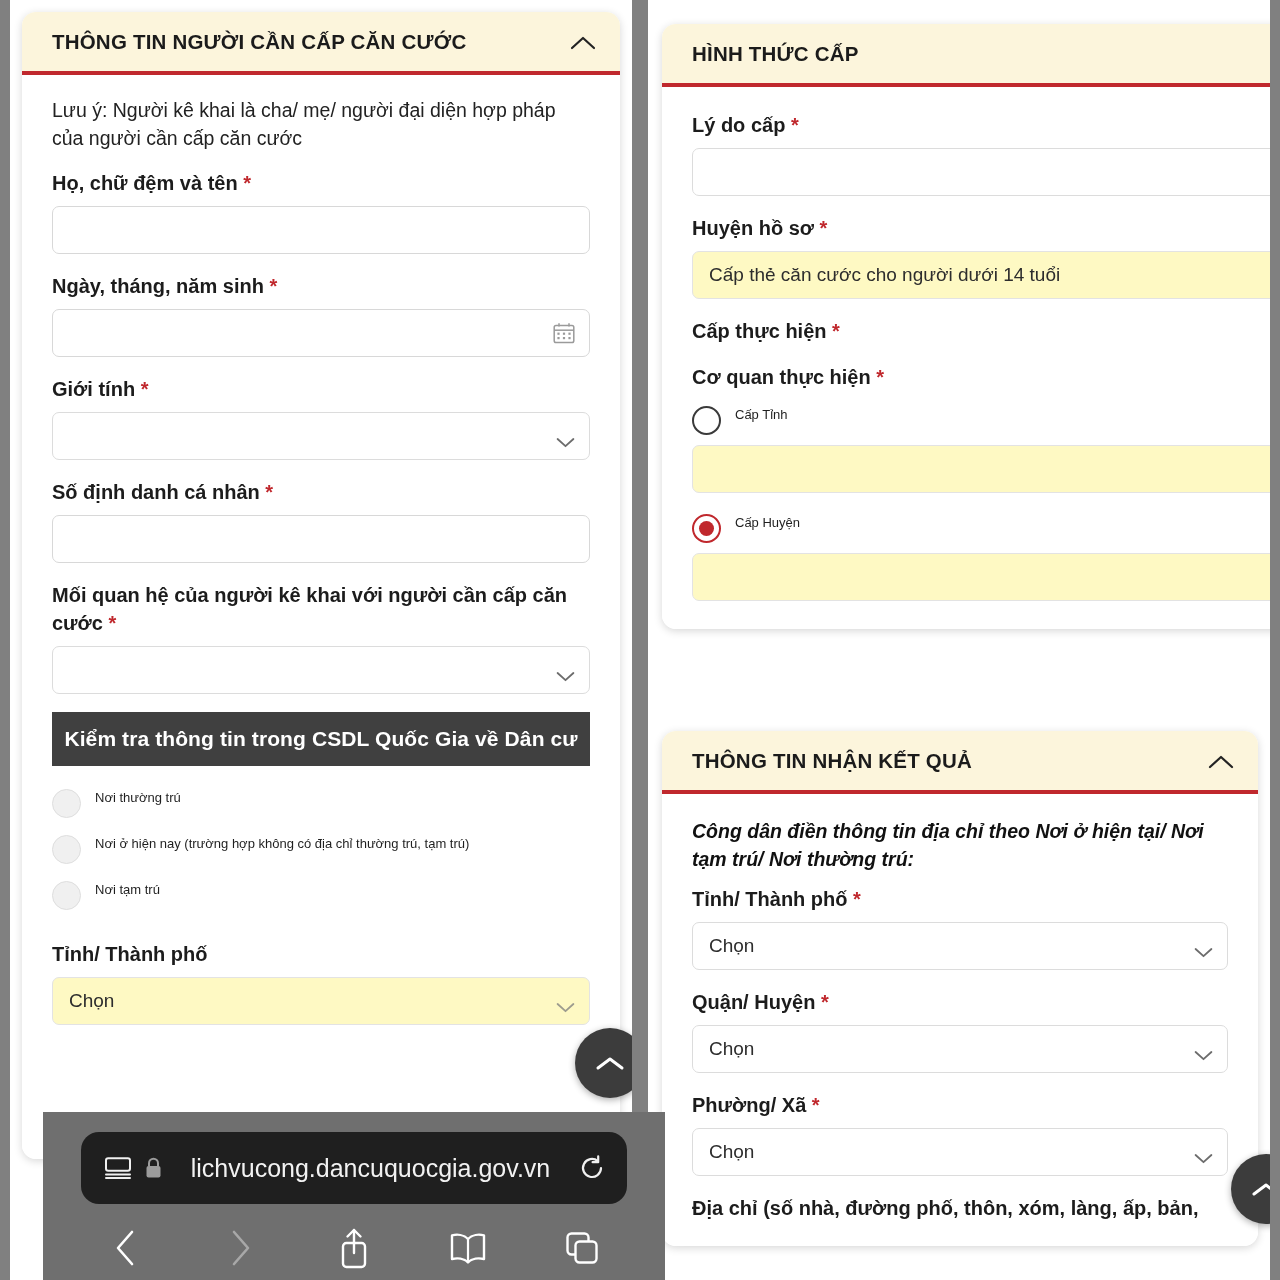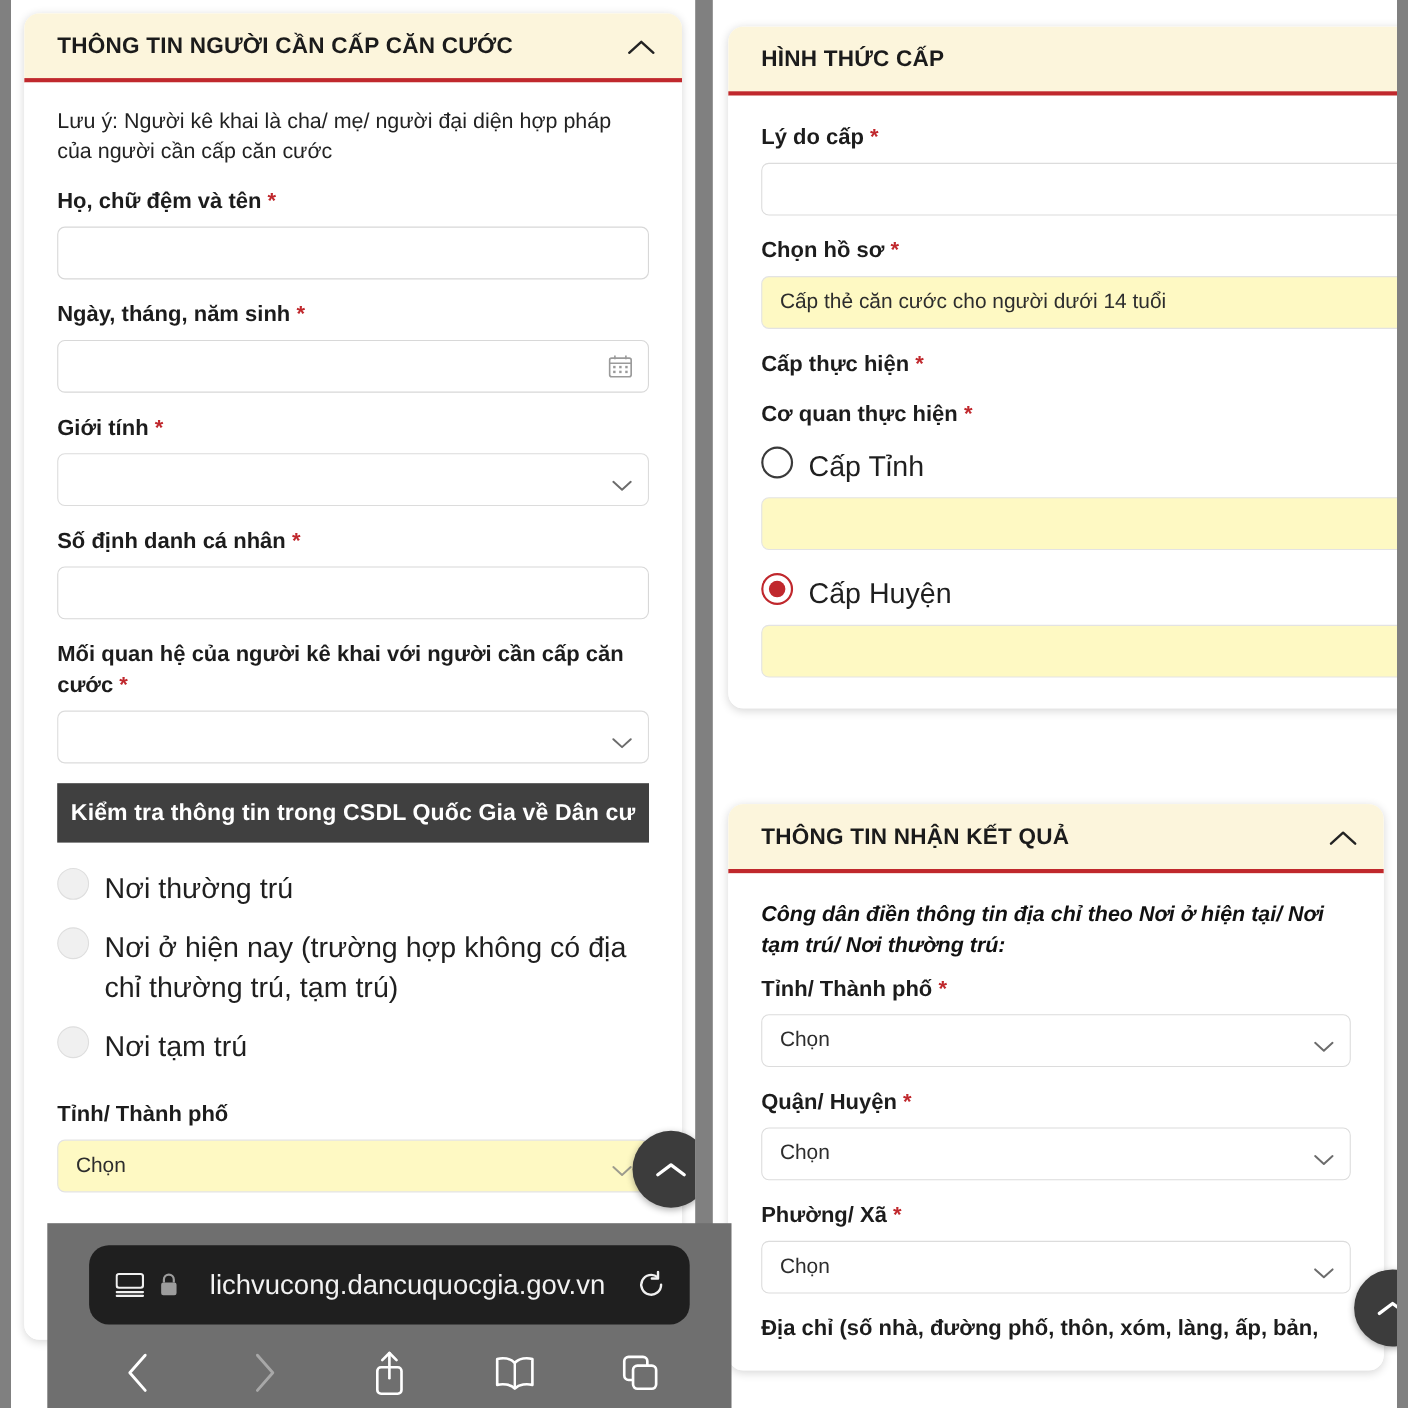--- a/index.html
+++ b/index.html
@@ -95,21 +95,21 @@
     flex: 0 0 auto; margin-top: 1px;
   }
   .radio.outline { background: #ffffff; border: 2px solid #3a3a3a; }
   .radio.checked {
     background: #ffffff; border: 2px solid #c0282d;
     display: flex; align-items: center; justify-content: center;
   }
   .radio.checked::after {
     content: ""; width: 15px; height: 15px; border-radius: 50%; background: #c0282d;
   }
-  .radio-lbl { font-size: 26px; color: #1f1f1f; line-height: 1.4; padding-top: 1px; }
+  .radio-lbl { font-size: 13px; color: #1f1f1f; line-height: 1.4; padding-top: 1px; }
 
   .spacer-14 { height: 14px; }
   .spacer-22 { height: 22px; }
 
   
   .fab {
     position: absolute; width: 70px; height: 70px; border-radius: 50%;
     background: #3c3c3c; display: flex; align-items: center; justify-content: center;
     box-shadow: 0 2px 7px rgba(0,0,0,0.32); cursor: pointer;
   }
@@ -288,21 +288,21 @@
               <span class="val"></span>
               <span class="chev-dn">
                 <svg viewBox="0 0 19 11">
                     <polyline points="1.6,2 9.5,9.2 17.4,2" fill="none" stroke="#3b3b3b" stroke-width="1.8" stroke-linecap="round" stroke-linejoin="round"></polyline>
                   </svg>
               </span>
             </div>
           </div>
 
           <div class="field-group">
-            <div class="lbl"><span>Chọn hồ sơ</span> <span class="star">*</span></div>
+            <div class="lbl"><span>Huyện hồ sơ</span> <span class="star">*</span></div>
             <div class="selbox disabled">
               <span class="val">Cấp thẻ căn cước cho người dưới 14 tuổi</span>
               <span class="chev-dn">
                 <svg viewBox="0 0 19 11">
                     <polyline points="1.6,2 9.5,9.2 17.4,2" fill="none" stroke="#6d6d6d" stroke-width="1.8" stroke-linecap="round" stroke-linejoin="round"></polyline>
                   </svg>
               </span>
             </div>
           </div>
 

